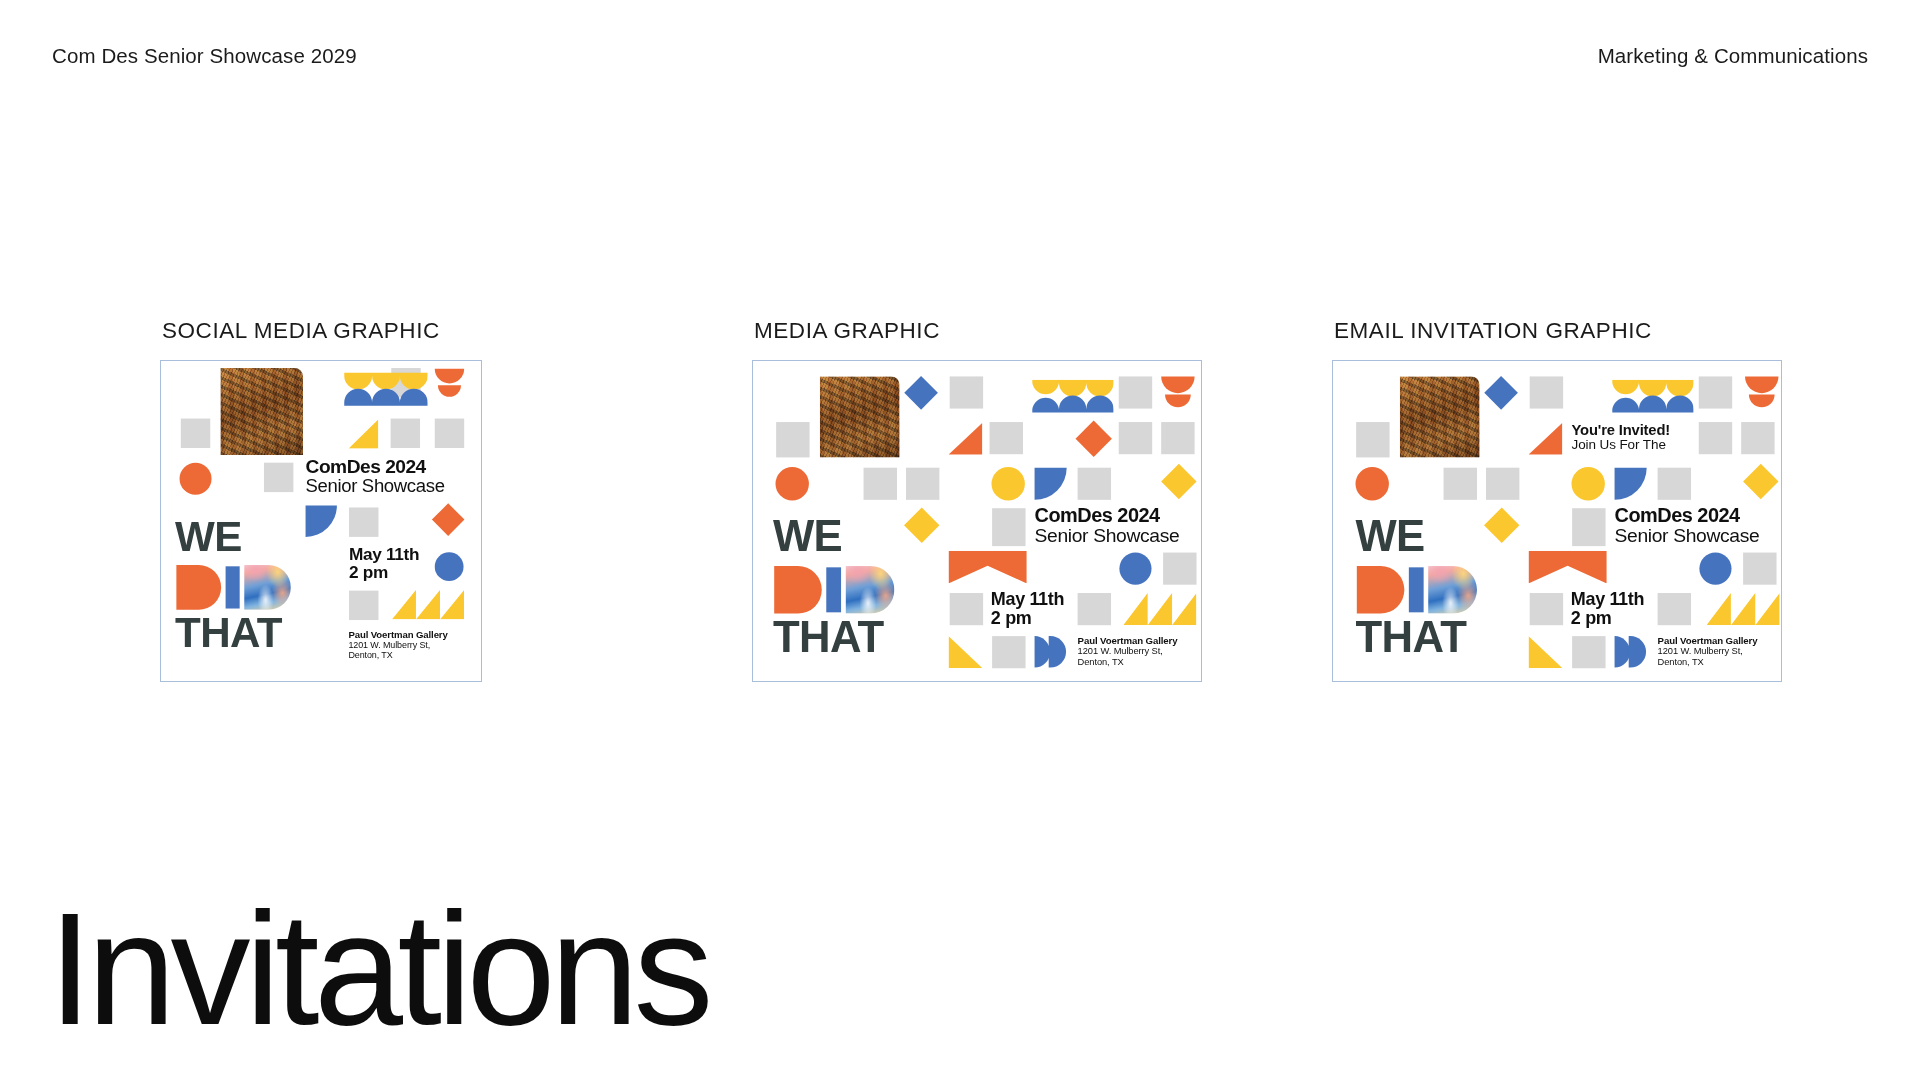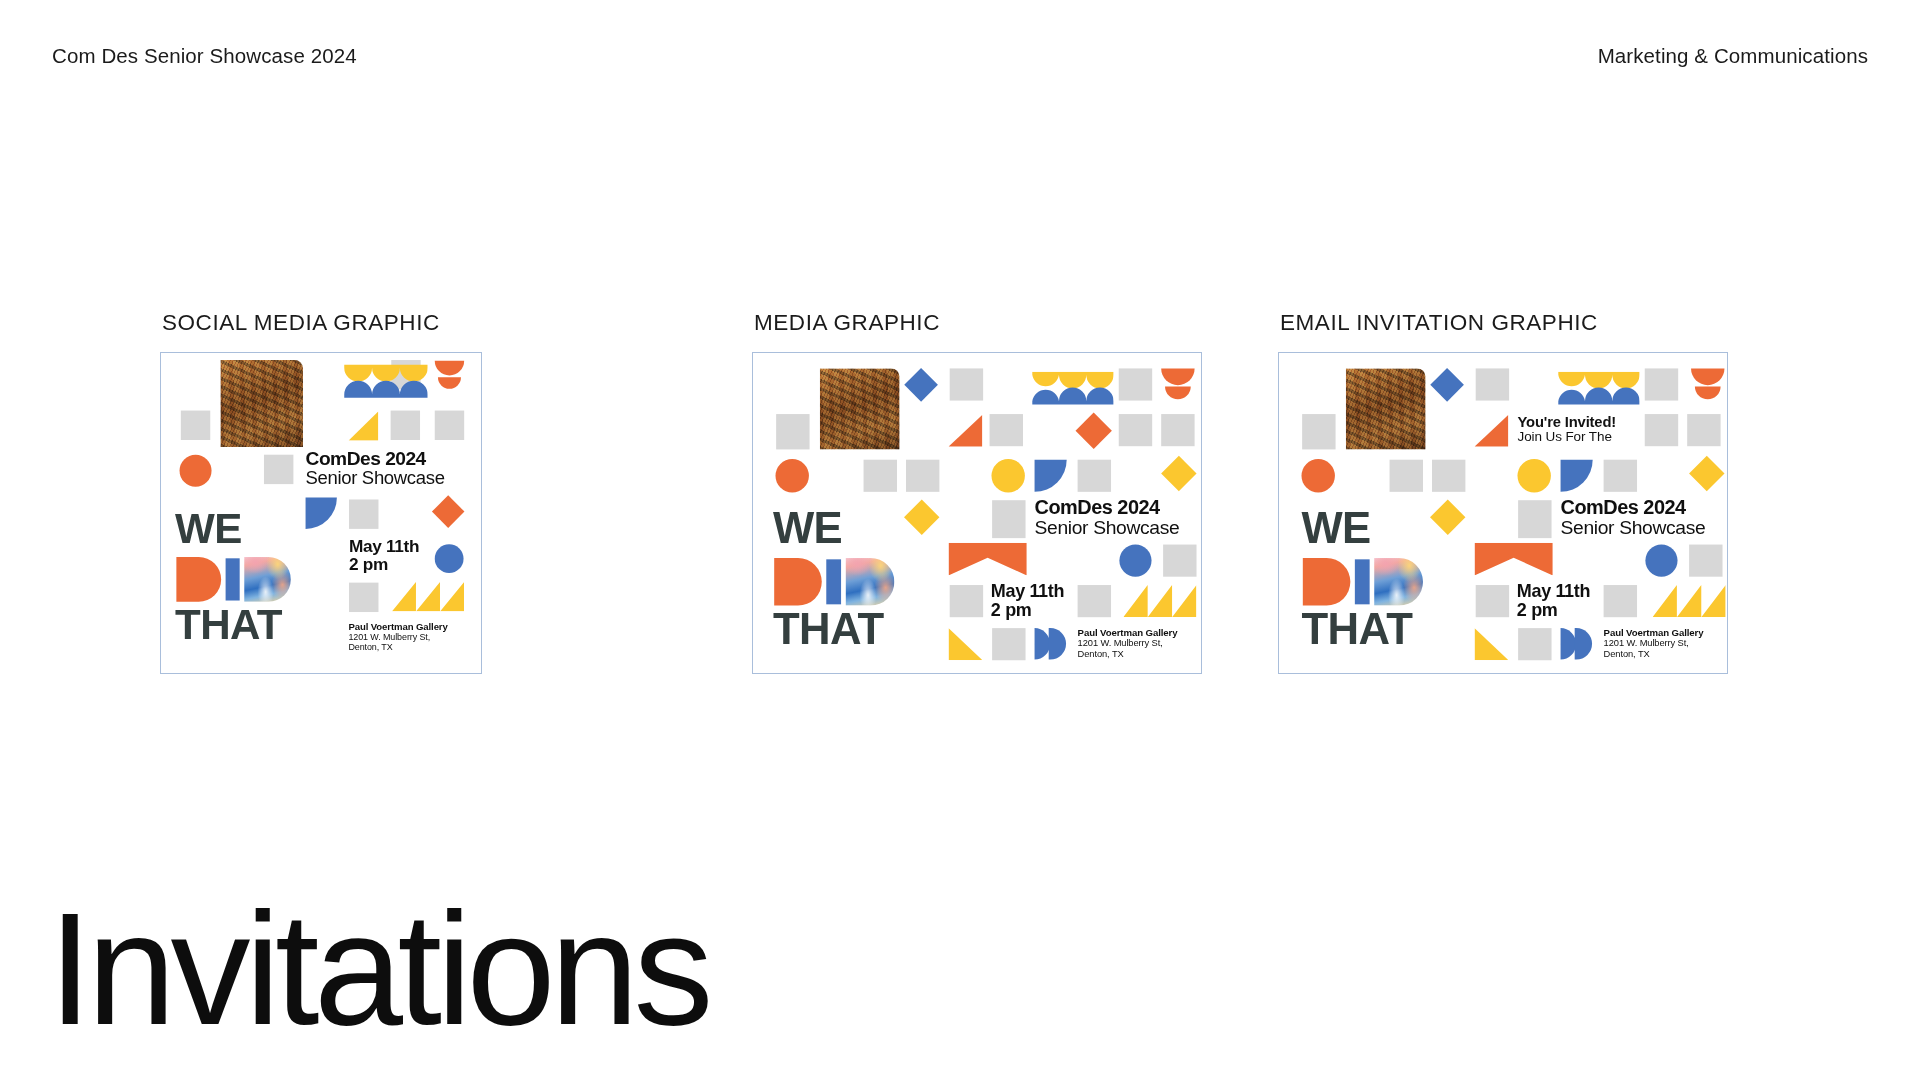--- a/index.html
+++ b/index.html
@@ -44,21 +44,21 @@
   .card-slot {
     position: absolute;
     top: 0;
   }
   .card-label {
     font-size: 22.5px;
     font-weight: 500;
     letter-spacing: 0.55px;
     color: #1b1b1b;
     white-space: nowrap;
-    margin: 0 0 16px 2px;
+    margin: 8px 0 16px 2px;
   }
 
   .card-frame {
     position: relative;
     box-sizing: border-box;
     border: 1.3px solid #a9bedb;
     background: #ffffff;
     overflow: hidden;
   }
   
@@ -177,21 +177,21 @@
     letter-spacing: -5.5px;
     color: #0d0d0d;
     line-height: 0.92;
     white-space: nowrap;
   }
 </style>
 </head>
 <body>
 
 <div class="page-header">
-  <div class="header-left">Com Des Senior Showcase 2024</div>
+  <div class="header-left">Com Des Senior Showcase 2029</div>
   <div class="header-right">Marketing &amp; Communications</div>
 </div>
 
 <div class="gallery">
 
   <div class="card-slot" style="left:160px;">
     <div class="card-label">SOCIAL MEDIA GRAPHIC</div>
     <div class="card-frame" style="width:322px;height:322px;">
       <div class="stage" style="transform:scale(0.3198);">
 
@@ -338,21 +338,21 @@
         <div class="t-block" style="left:1010px;top:852px;">
           <div class="t-venue-b" style="font-size:30px;">Paul Voertman Gallery</div>
           <div class="t-venue-l" style="font-size:29px;">1201 W. Mulberry St,</div>
           <div class="t-venue-l" style="font-size:29px;">Denton, TX</div>
         </div>
 
       </div>
     </div>
   </div>
 
-  <div class="card-slot" style="left:1278px;">
+  <div class="card-slot" style="left:1332px;">
     <div class="card-label">EMAIL INVITATION GRAPHIC</div>
     <div class="card-frame" style="width:450px;height:322px;">
       <div class="stage" style="width:1400px;height:1000px;transform:scale(0.3214);">
 
         <div class="sq" style="left:612px;top:48px;width:104px;height:100px;"></div>
         <div class="sq" style="left:1138px;top:48px;width:104px;height:100px;"></div>
         <div class="sq" style="left:72px;top:190px;width:104px;height:110px;"></div>
         <div class="sq" style="left:1138px;top:190px;width:104px;height:100px;"></div>
         <div class="sq" style="left:1270px;top:190px;width:104px;height:100px;"></div>
         <div class="sq" style="left:344px;top:332px;width:104px;height:100px;"></div>

